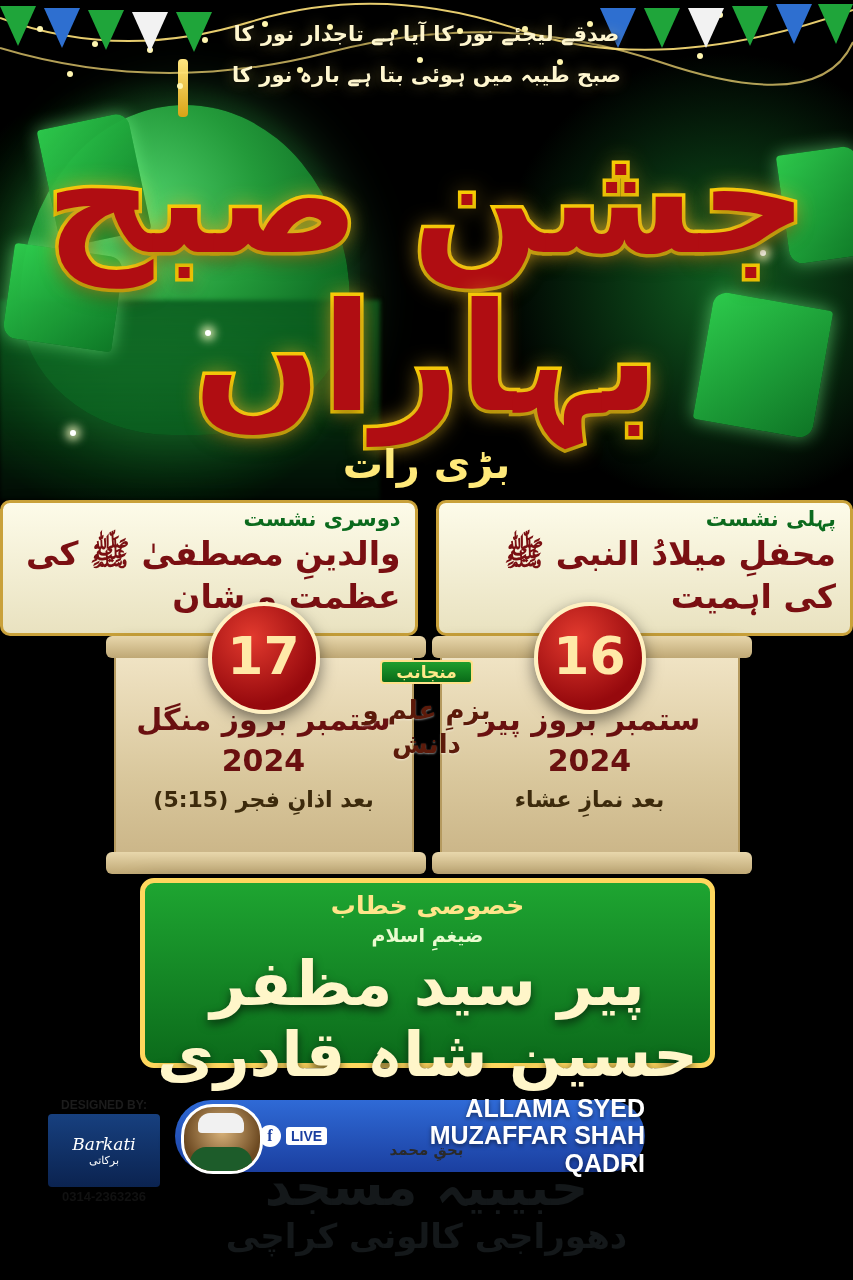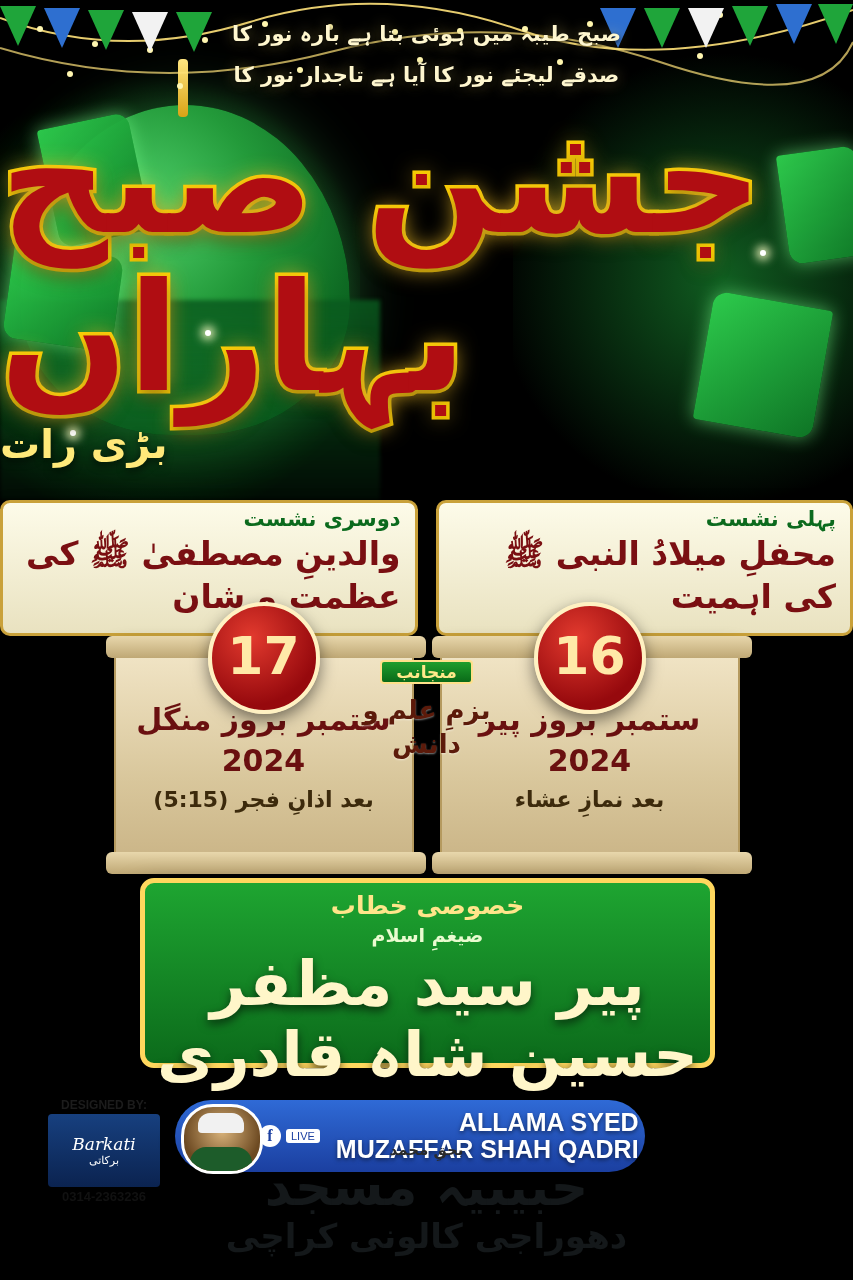--- a/index.html
+++ b/index.html
@@ -38,21 +38,21 @@
     border-radius:14px 4px 14px 4px;}
   .flag.f4{right:-10px;top:150px;width:80px;height:110px;transform:rotate(-8deg);}
 
   
   .couplet{position:absolute;top:14px;left:0;width:853px;text-align:center;
     color:#fff7cf;font-size:21px;line-height:1.95;direction:rtl;
     text-shadow:0 2px 5px rgba(0,0,0,.85), 0 0 14px rgba(255,230,120,.45);
     font-family:"DejaVu Sans",sans-serif;font-weight:bold;}
 
   
-  .title-wrap{position:absolute;top:102px;left:0;width:853px;text-align:left;}
+  .title-wrap{position:absolute;top:122px;left:0;width:853px;text-align:center;}
   .title-main{
     direction:rtl;font-family:"DejaVu Sans",sans-serif;font-weight:bold;
     font-size:150px;line-height:1.05;letter-spacing:-6px;
     color:#b00d12;
     -webkit-text-stroke:7px #ffd200;
     paint-order:stroke fill;
     text-shadow:0 0 22px rgba(255,200,40,.8), 0 8px 18px rgba(0,0,0,.55);
   }
   .title-sub{
     margin-top:4px;direction:rtl;font-family:"DejaVu Sans",sans-serif;font-weight:bold;
@@ -137,21 +137,21 @@
     background:radial-gradient(circle at 50% 38%, #d8b27a, #6d4a22 70%);
     border:3px solid #ffffff;overflow:hidden;}
   .live-photo .turban{position:absolute;left:14px;top:6px;width:46px;height:20px;
     background:#f1f1f1;border-radius:12px 12px 4px 4px;}
   .live-photo .robe{position:absolute;left:6px;bottom:0;width:62px;height:24px;
     background:#1d5c2a;border-radius:16px 16px 0 0;}
   .fb-badge{display:flex;align-items:center;gap:5px;margin-right:8px;}
   .fb-circle{width:22px;height:22px;border-radius:50%;background:#fff;color:#1b3fa0;
     font-weight:bold;font-size:16px;text-align:center;line-height:22px;
     font-family:"Liberation Serif",serif;}
-  .fb-live{background:#fff;color:#1b3fa0;font-size:11px;font-weight:normal;
+  .fb-live{background:#fff;color:#1b3fa0;font-size:14px;font-weight:bold;
     padding:1px 5px;border-radius:3px;font-family:"Liberation Sans",sans-serif;}
   .live-names{color:#fff;font-size:25px;font-weight:bold;line-height:1.1;margin-left:8px;
     font-family:"Liberation Sans",sans-serif;text-shadow:0 2px 4px rgba(0,0,0,.5);text-align:right;}
 
   
   .venue{position:absolute;left:0;bottom:24px;width:853px;text-align:center;direction:rtl;}
   .venue-logo{font-size:15px;color:#2a2a2a;font-weight:bold;font-family:"DejaVu Sans",sans-serif;}
   .venue-name{font-size:52px;color:#14181a;font-weight:bold;
     font-family:"DejaVu Sans",sans-serif;line-height:1.1;}
   .venue-area{font-size:34px;color:#14181a;font-weight:bold;
@@ -214,22 +214,22 @@
       <polygon points="776,4 812,4 794,44" fill="#2e6fd0"></polygon>
       <polygon points="818,4 853,4 836,44" fill="#1fa53a"></polygon>
     </g>
   </svg>
 
   <div class="sparkle" style="left:205px;top:330px;"></div>
   <div class="sparkle" style="left:70px;top:430px;"></div>
   <div class="sparkle" style="left:760px;top:250px;"></div>
 
   <div class="couplet">
+    <div>صدقے لیجئے نور کا آیا ہے تاجدار نور کا</div>
     <div>صبح طیبہ میں ہوئی بتا ہے بارہ نور کا</div>
-    <div>صدقے لیجئے نور کا آیا ہے تاجدار نور کا</div>
   </div>
 
   <div class="title-wrap">
     <div class="title-main">جشن صبح بہاراں</div>
     <div class="title-sub">بڑی رات</div>
   </div>
 
   <div class="sessions">
     <div class="session">
       <div class="session-no">پہلی نشست</div>

